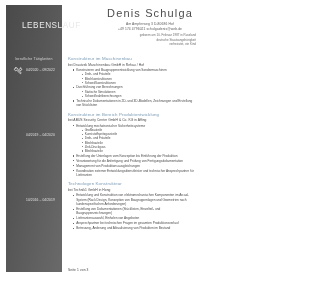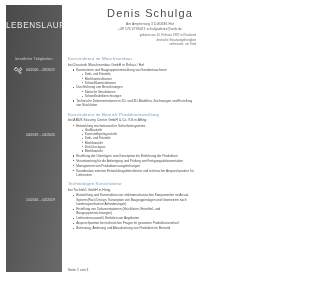--- a/index.html
+++ b/index.html
@@ -37,20 +37,21 @@
     position: absolute;
     left: 0;
     top: 16px;
     width: 36px;
     text-align: center;
     color: #e9e9e9;
     font-size: 8.2px;
     letter-spacing: 0.55px;
     font-weight: 400;
     white-space: nowrap;
+    padding-left: 16px;
   }
   .sidebar-section-label {
     position: absolute;
     left: 0;
     top: 52px;
     width: 56px;
     text-align: center;
     color: #d8d8d8;
     font-size: 3.5px;
     letter-spacing: 0.18px;

